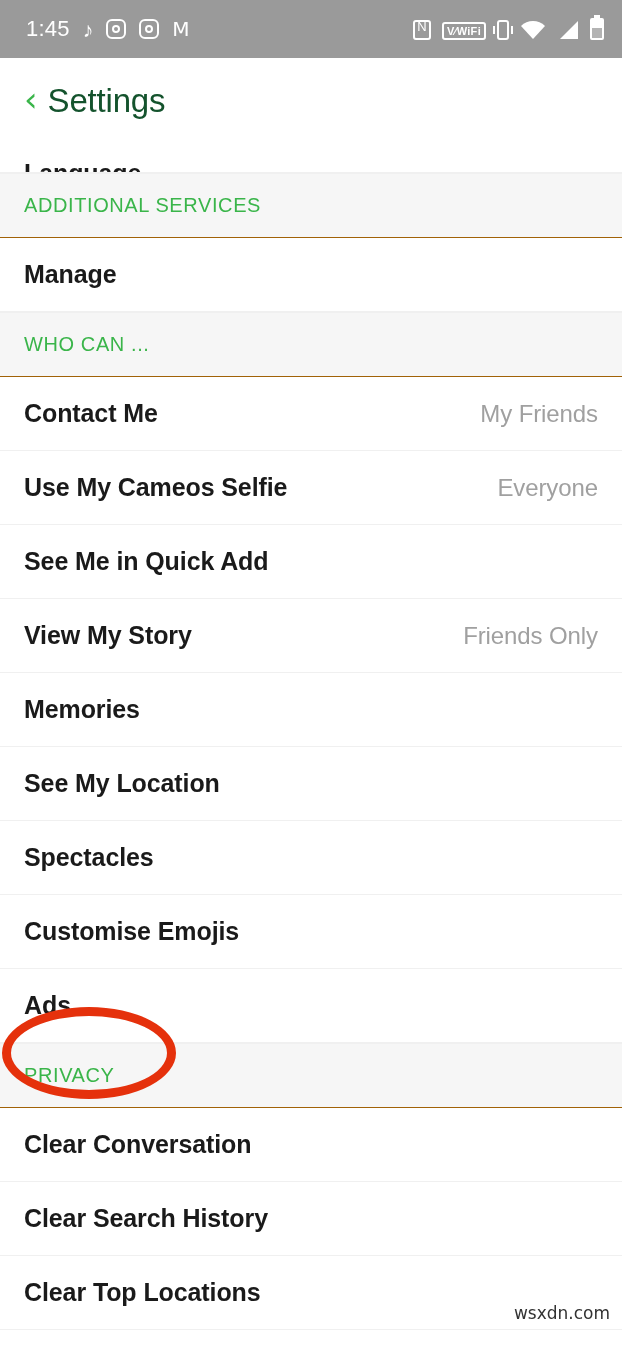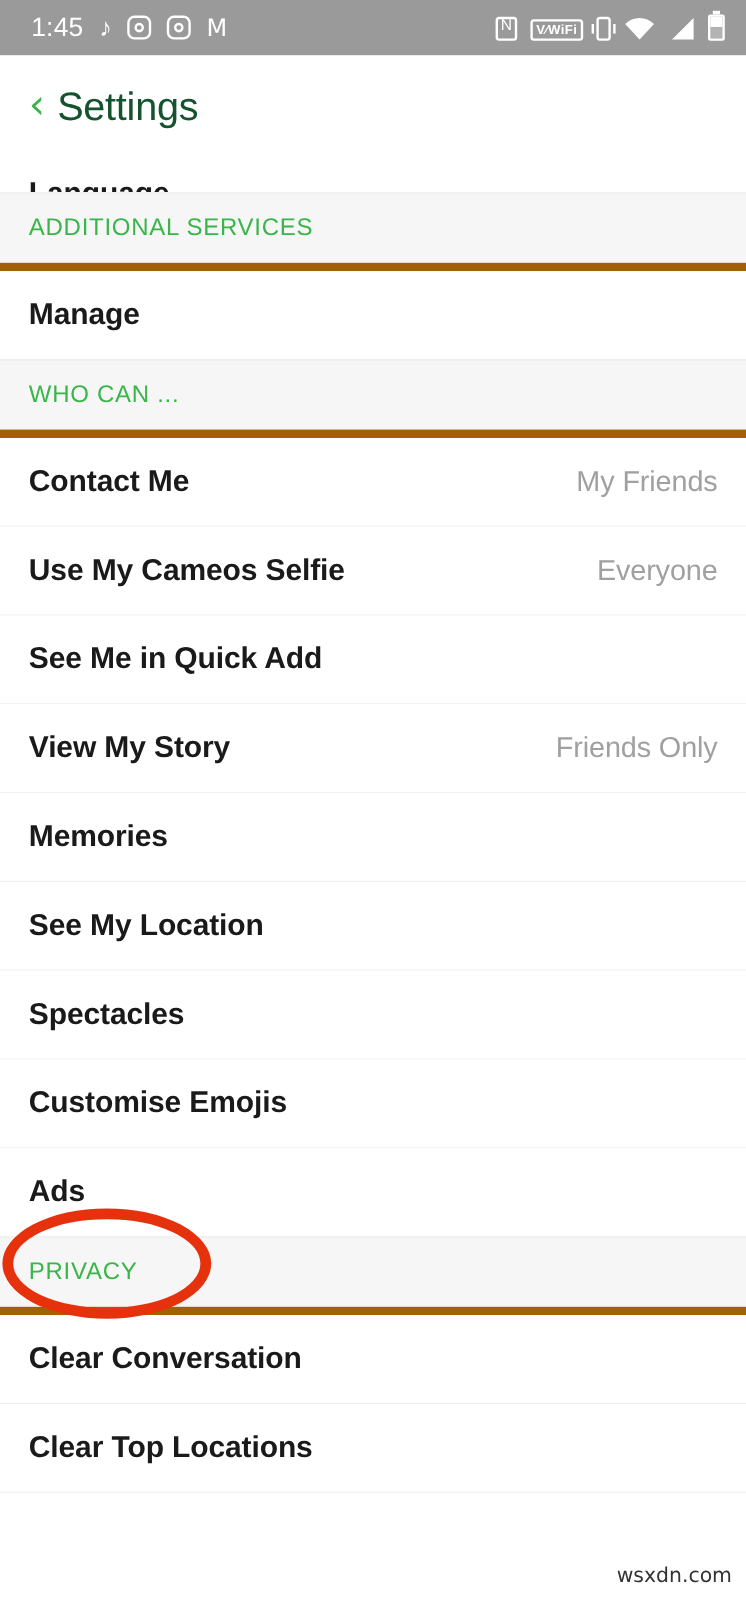--- a/index.html
+++ b/index.html
@@ -15,21 +15,21 @@
     position: relative;
     width: 622px;
     height: 1348px;
     overflow: hidden;
     background: #ffffff;
   }
 
   
   .statusbar {
     position: relative;
-    height: 46px;
+    height: 58px;
     background: #9a9a9a;
     display: flex;
     align-items: center;
     padding: 0 18px 0 26px;
     box-sizing: border-box;
   }
   .sb-left {
     display: flex;
     align-items: center;
     gap: 13px;
@@ -191,21 +191,21 @@
     top: 16px;
   }
   .section-header {
     height: 65px;
     display: flex;
     align-items: center;
     padding: 0 24px;
     box-sizing: border-box;
     background: #f6f6f6;
     border-top: 1px solid #f0f0f0;
-    border-bottom: 7px solid #a16207;
+    border-bottom: 1px solid #a16207;
   }
   .section-header-label {
     font-size: 20px;
     color: #3ab54a;
     letter-spacing: 0.6px;
   }
 
   
   .annot-circle {
     position: absolute;
@@ -320,20 +320,23 @@
       <div class="row">
         <span class="row-label">Ads</span>
       </div>
       <div class="section-header">
         <span class="section-header-label">PRIVACY</span>
       </div>
       <div class="row">
         <span class="row-label">Clear Conversation</span>
       </div>
       <div class="row">
+        <span class="row-label">Clear Search History</span>
+      </div>
+      <div class="row">
         <span class="row-label">Clear Top Locations</span>
       </div>
     </div>
 
   <div class="annot-circle"></div>
 
   <div class="watermark">wsxdn.com</div>
 
 </div>
 

